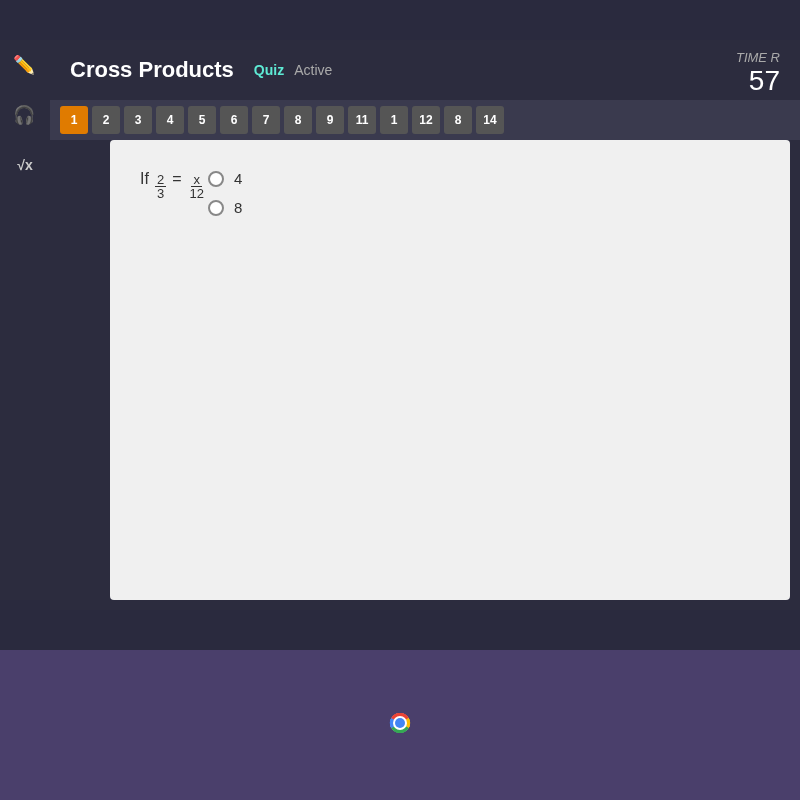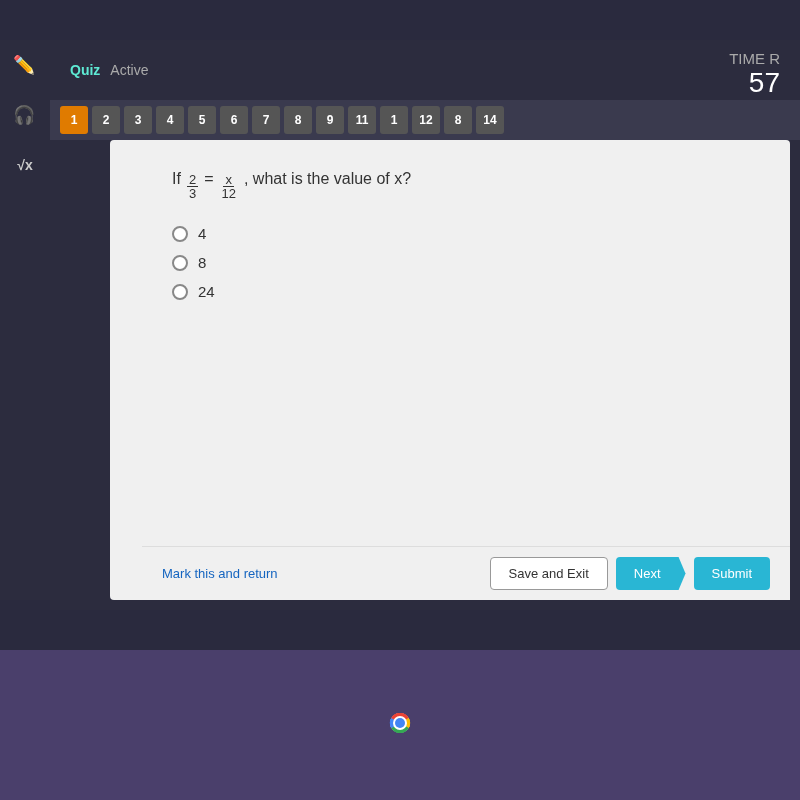--- a/index.html
+++ b/index.html
@@ -103,21 +103,22 @@
 
     .timer-section {
       position: absolute;
       right: 20px;
       top: 10px;
       text-align: right;
     }
 
     .timer-label {
       color: #aaa;
-      font-size: 15px;
+      font-size: 13px;
+      font-style: italic;
     }
 
     .timer-value {
       color: white;
       font-size: 28px;
       font-weight: normal;
     }
 
     
     .question-bar {
@@ -156,23 +157,22 @@
       width: 680px;
       height: 460px;
       background: #f0f0f0;
       border-radius: 4px;
     }
 
     .quiz-inner {
       padding: 30px 30px 20px 30px;
       height: 100%;
       display: flex;
-      flex-direction: column;
+      flex-direction: row;
       position: relative;
-      margin-left: 32px;
     }
 
     .question-text {
       font-size: 16px;
       color: #333;
       margin-bottom: 25px;
       display: flex;
       align-items: baseline;
       gap: 4px;
       flex-wrap: wrap;
@@ -294,20 +294,21 @@
 
 <div class="left-sidebar">
   <div class="sidebar-icon">✏️</div>
   <div class="sidebar-icon">🎧</div>
   <div class="sidebar-icon" style="color:#ccc; font-size:14px; font-weight:bold;">√x</div>
 </div>
 
 <div class="main-area">
 
   <div class="header">
+    <span class="header-title">Cross Products</span>
     <span class="header-quiz-label">Quiz</span>
     <span class="header-active-label">Active</span>
     <div class="timer-section">
       <div class="timer-label">TIME R</div>
       <div class="timer-value">57</div>
     </div>
   </div>
 
   <div class="question-bar">
     <div class="q-num active">1</div>
@@ -333,46 +334,33 @@
         <span>If</span>
         <span class="fraction">
           <span class="numerator">2</span>
           <span class="denominator">3</span>
         </span>
         <span>=</span>
         <span class="fraction">
           <span class="numerator">x</span>
           <span class="denominator">12</span>
         </span>
-        <span>, what is the value of x?</span>
       </div>
 
       <ul class="options-list">
         <li class="option-item">
           <div class="radio-circle"></div>
           <span>4</span>
         </li>
         <li class="option-item">
           <div class="radio-circle"></div>
           <span>8</span>
         </li>
-        <li class="option-item">
-          <div class="radio-circle"></div>
-          <span>24</span>
-        </li>
       </ul>
 
-      <div class="quiz-footer">
-        <a class="mark-link">Mark this and return</a>
-        <div class="footer-buttons">
-          <button class="btn-save-exit">Save and Exit</button>
-          <button class="btn-next">Next</button>
-          <button class="btn-submit">Submit</button>
-        </div>
-      </div>
 
     </div>
   </div>
 
 </div>
 
 <div class="taskbar">
   <div>
     <svg class="chrome-svg" viewBox="0 0 40 40">
       <circle cx="20" cy="20" r="10" fill="white"></circle>

